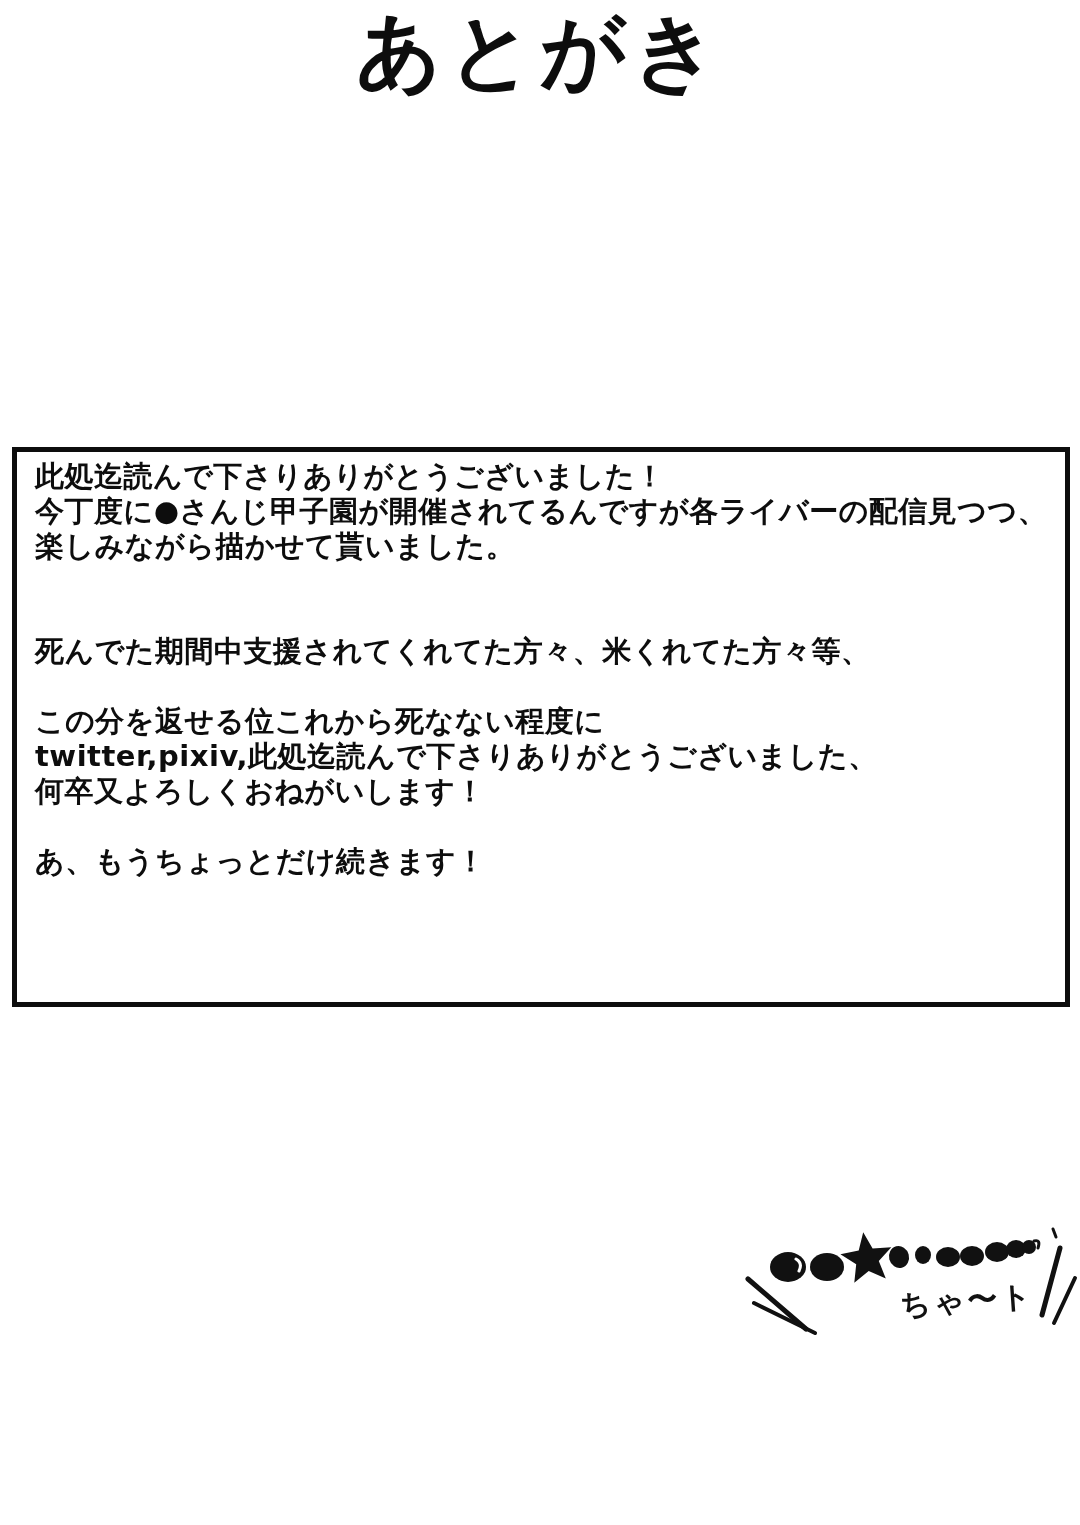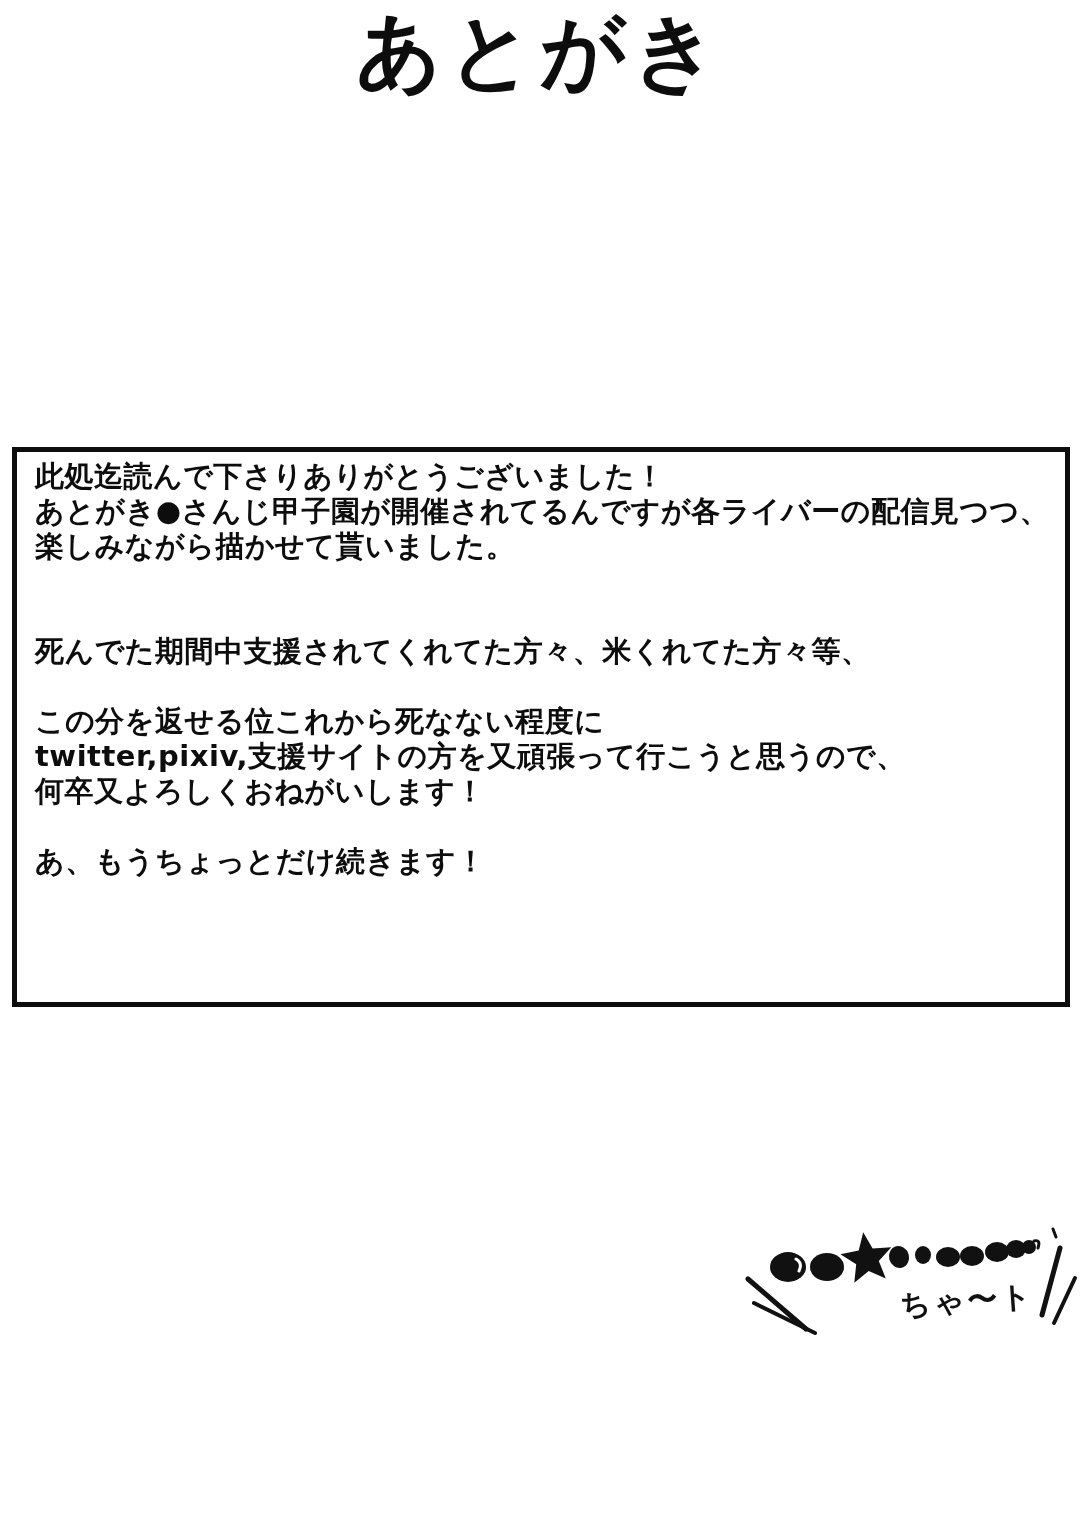--- a/index.html
+++ b/index.html
@@ -76,28 +76,28 @@
 </style>
 </head>
 <body>
 
 <div class="page">
 
   <h1 class="title">あとがき</h1>
 
   <div class="note-box">
     <p>此処迄読んで下さりありがとうございました！</p>
-    <p>あとがき●さんじ甲子園が開催されてるんですが各ライバーの配信見つつ、</p>
+    <p>今丁度に●さんじ甲子園が開催されてるんですが各ライバーの配信見つつ、</p>
     <p>楽しみながら描かせて貰いました。</p>
     <p></p>
     <p></p>
     <p>死んでた期間中支援されてくれてた方々、米くれてた方々等、</p>
     <p></p>
     <p>この分を返せる位これから死なない程度に</p>
-    <p>twitter,pixiv,支援サイトの方を又頑張って行こうと思うので、</p>
+    <p>twitter,pixiv,此処迄読んで下さりありがとうございました、</p>
     <p>何卒又よろしくおねがいします！</p>
     <p></p>
     <p>あ、もうちょっとだけ続きます！</p>
   </div>
 
   <svg class="signature" viewBox="0 0 360 140">
 
     <g>
       <path class="stroke" d="M28 64 L86 114" stroke-width="5"></path>
       <path class="stroke" d="M34 88 L95 118" stroke-width="4"></path>

